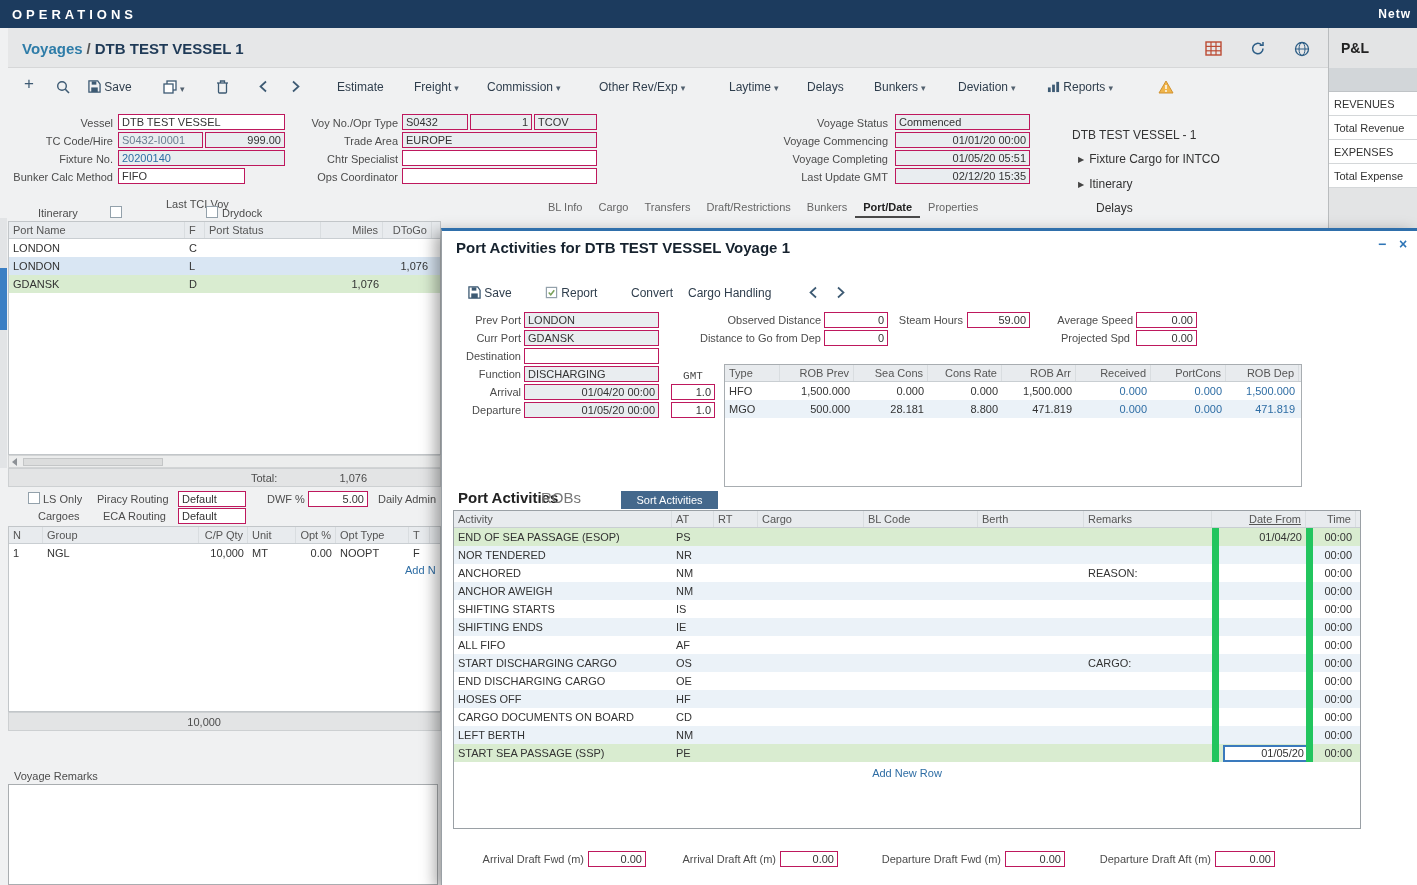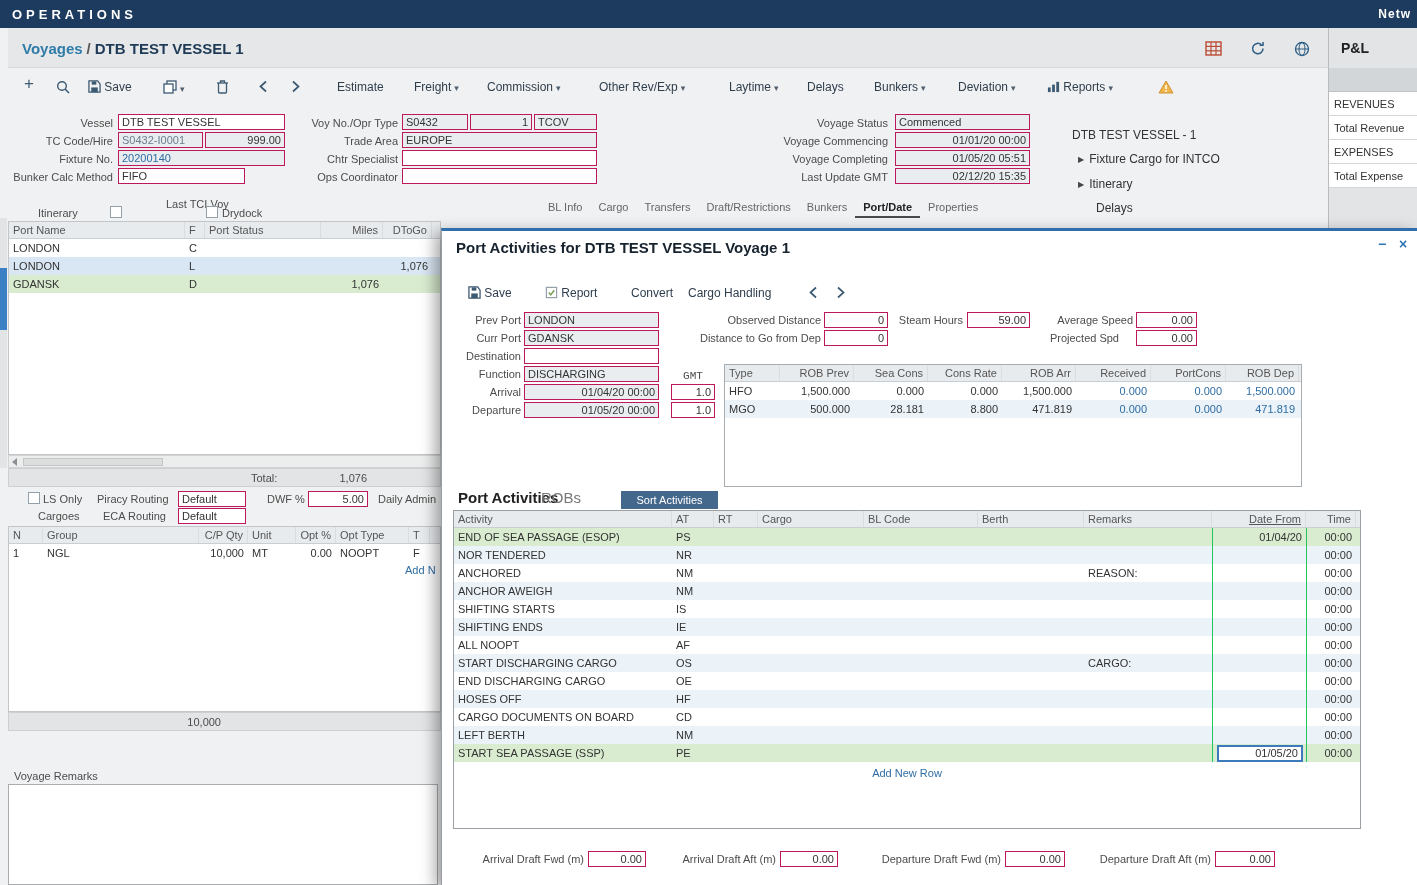--- a/index.html
+++ b/index.html
@@ -41,21 +41,21 @@
 .panel{position:absolute;background:#fff;border:1px solid #c2c6c9;overflow:hidden;}
 .trow{display:flex;height:18px;line-height:18px;font-size:11px;}
 .trow.thead{height:17px;line-height:16px;background:#e8ebee;color:#555;border-bottom:1px solid #c9ced2;}
 .thead .tcell{border-right:1px solid #d9dde0;}
 .tcell{padding:0 4px;overflow:hidden;white-space:nowrap;flex-shrink:0;}
 .row-white{background:#fff;}
 .row-blue{background:#d9e6f3;}
 .row-blue-lt{background:#ebf2f8;}
 .row-green{background:#d9ecd0;}
 .sorted{text-decoration:underline;}
-.cell-sep{border-left:1px solid #22c55e;}
+.cell-sep{border-left:7px solid #22c55e;}
 
 .cb{position:absolute;width:12px;height:12px;background:#fff;border:1px solid #93a1ab;}
 .link{color:#2e6da4;}
 
 #v-scroll{position:absolute;left:0;top:218px;width:7px;height:250px;background:#e2e4e6;}
 #v-thumb{position:absolute;left:0;top:50px;width:7px;height:62px;background:#3b7fc4;}
 #h-scroll{position:absolute;left:8px;top:455px;width:433px;height:13px;background:#eceded;border:1px solid #d2d4d5;}
 #h-thumb{position:absolute;left:14px;top:2px;width:140px;height:8px;background:#dcdddd;border:1px solid #c4c6c7;}
 .arrow-left{position:absolute;left:3px;top:2px;width:0;height:0;border-top:4px solid transparent;border-bottom:4px solid transparent;border-right:5px solid #8d9196;}
 
@@ -375,21 +375,21 @@
   <div class="fld num" style="left:229px;top:171px;width:44px;">1.0</div>
 
   <span class="lbl r" style="left:237px;top:83px;width:142px;">Observed Distance</span>
   <div class="fld num" style="left:382px;top:81px;width:64px;">0</div>
   <span class="lbl r" style="left:217px;top:101px;width:162px;">Distance to Go from Dep</span>
   <div class="fld num" style="left:382px;top:99px;width:64px;">0</div>
   <span class="lbl r" style="left:446px;top:83px;width:75px;">Steam Hours</span>
   <div class="fld num" style="left:525px;top:81px;width:63px;">59.00</div>
   <span class="lbl r" style="left:546px;top:83px;width:145px;">Average Speed</span>
   <div class="fld num" style="left:694px;top:81px;width:61px;">0.00</div>
-  <span class="lbl r" style="left:532px;top:101px;width:145px;">Projected Spd</span>
+  <span class="lbl r" style="left:543px;top:101px;width:145px;">Projected Spd</span>
   <div class="fld num" style="left:694px;top:99px;width:61px;">0.00</div>
 
   <div class="panel" id="bnk-table" style="left:282px;top:133px;width:578px;height:123px;border-color:#a8adb1;">
       <div class="trow thead">
         <div class="tcell" style="width: 55px; text-align: left;">Type</div>
         <div class="tcell" style="width: 74px; text-align: right;">ROB Prev</div>
         <div class="tcell" style="width: 74px; text-align: right;">Sea Cons</div>
         <div class="tcell" style="width: 74px; text-align: right;">Cons Rate</div>
         <div class="tcell" style="width: 74px; text-align: right;">ROB Arr</div>
         <div class="tcell" style="width: 75px; text-align: right;">Received</div>
@@ -494,21 +494,21 @@
         <div class="tcell" style="width: 42px; text-align: left;">IE</div>
         <div class="tcell" style="width: 44px; text-align: left;"></div>
         <div class="tcell" style="width: 106px; text-align: left;"></div>
         <div class="tcell" style="width: 114px; text-align: left;"></div>
         <div class="tcell" style="width: 106px; text-align: left;"></div>
         <div class="tcell" style="width: 128px; text-align: left;"></div>
         <div class="tcell cell-sep" style="width: 94px; text-align: right;"></div>
         <div class="tcell cell-sep" style="width: 50px; text-align: right;">00:00</div>
       </div>
       <div class="trow row-white">
-        <div class="tcell" style="width: 218px; text-align: left;">ALL NOOPT</div>
+        <div class="tcell" style="width: 218px; text-align: left;">ALL FIFO</div>
         <div class="tcell" style="width: 42px; text-align: left;">AF</div>
         <div class="tcell" style="width: 44px; text-align: left;"></div>
         <div class="tcell" style="width: 106px; text-align: left;"></div>
         <div class="tcell" style="width: 114px; text-align: left;"></div>
         <div class="tcell" style="width: 106px; text-align: left;"></div>
         <div class="tcell" style="width: 128px; text-align: left;"></div>
         <div class="tcell cell-sep" style="width: 94px; text-align: right;"></div>
         <div class="tcell cell-sep" style="width: 50px; text-align: right;">00:00</div>
       </div>
       <div class="trow row-blue-lt">

